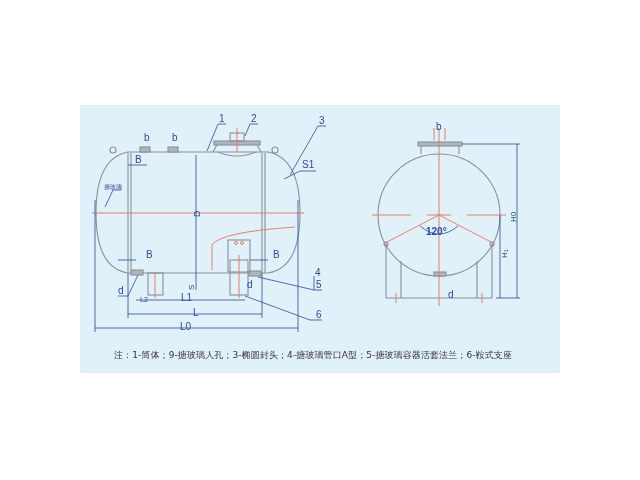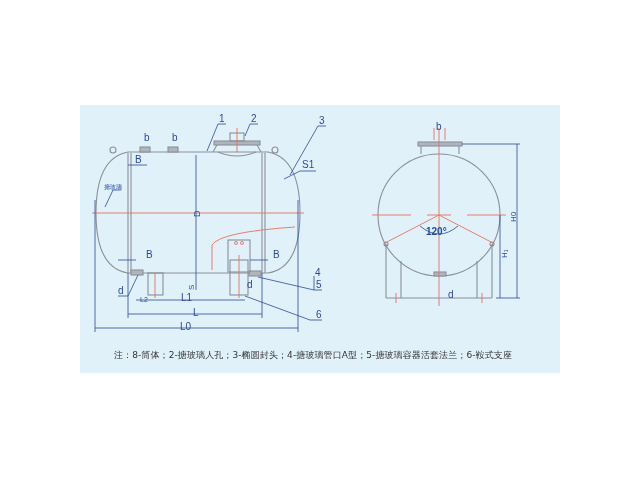--- a/index.html
+++ b/index.html
@@ -153,13 +153,13 @@
 
   <g>
     <text class="lbl" x="436" y="130" font-size="10">b</text>
     <text class="lbl" x="426" y="235" font-size="10" font-weight="bold">120°</text>
     <text class="lbl" x="448" y="298" font-size="10">d</text>
     <text class="lbl" x="508" y="222" font-size="8" transform="rotate(-90 512 218)">H0</text>
     <text class="lbl" x="499" y="258" font-size="8" transform="rotate(-90 503 254)">H₁</text>
   </g>
 </svg>
 
-<div class="note">注：8-筒体；2-搪玻璃人孔；3-椭圆封头；4-搪玻璃管口A型；5-搪玻璃容器活套法兰；6-鞍式支座</div>
+<div class="note">注：1-筒体；9-搪玻璃人孔；3-椭圆封头；4-搪玻璃管口A型；5-搪玻璃容器活套法兰；6-鞍式支座</div>
 
 </body></html>

